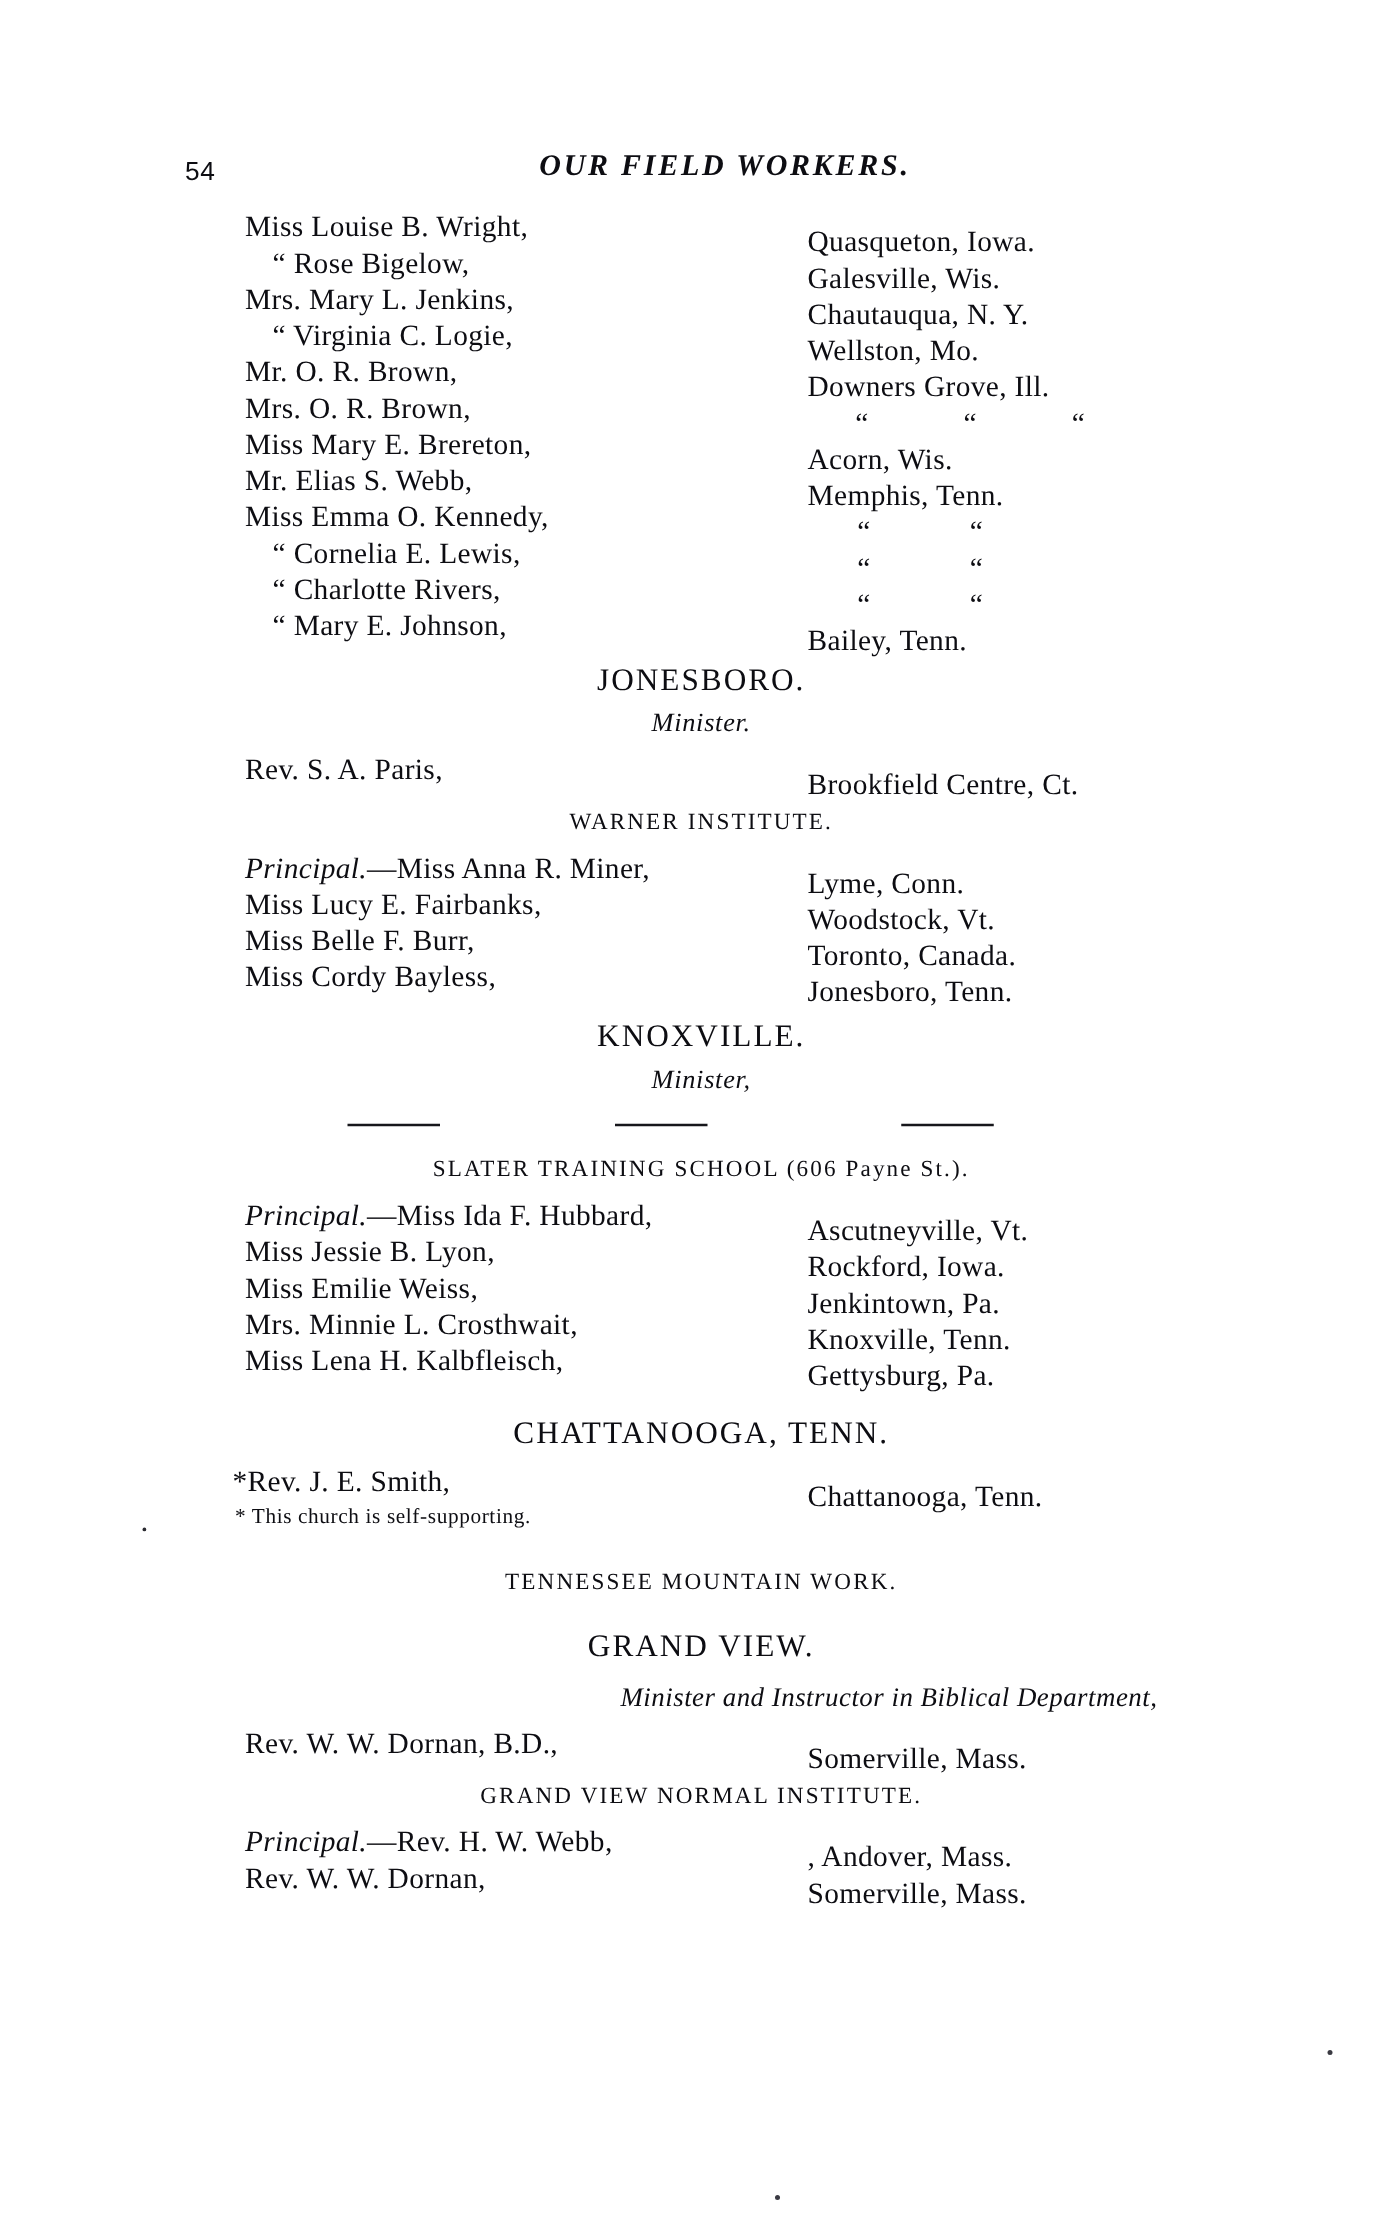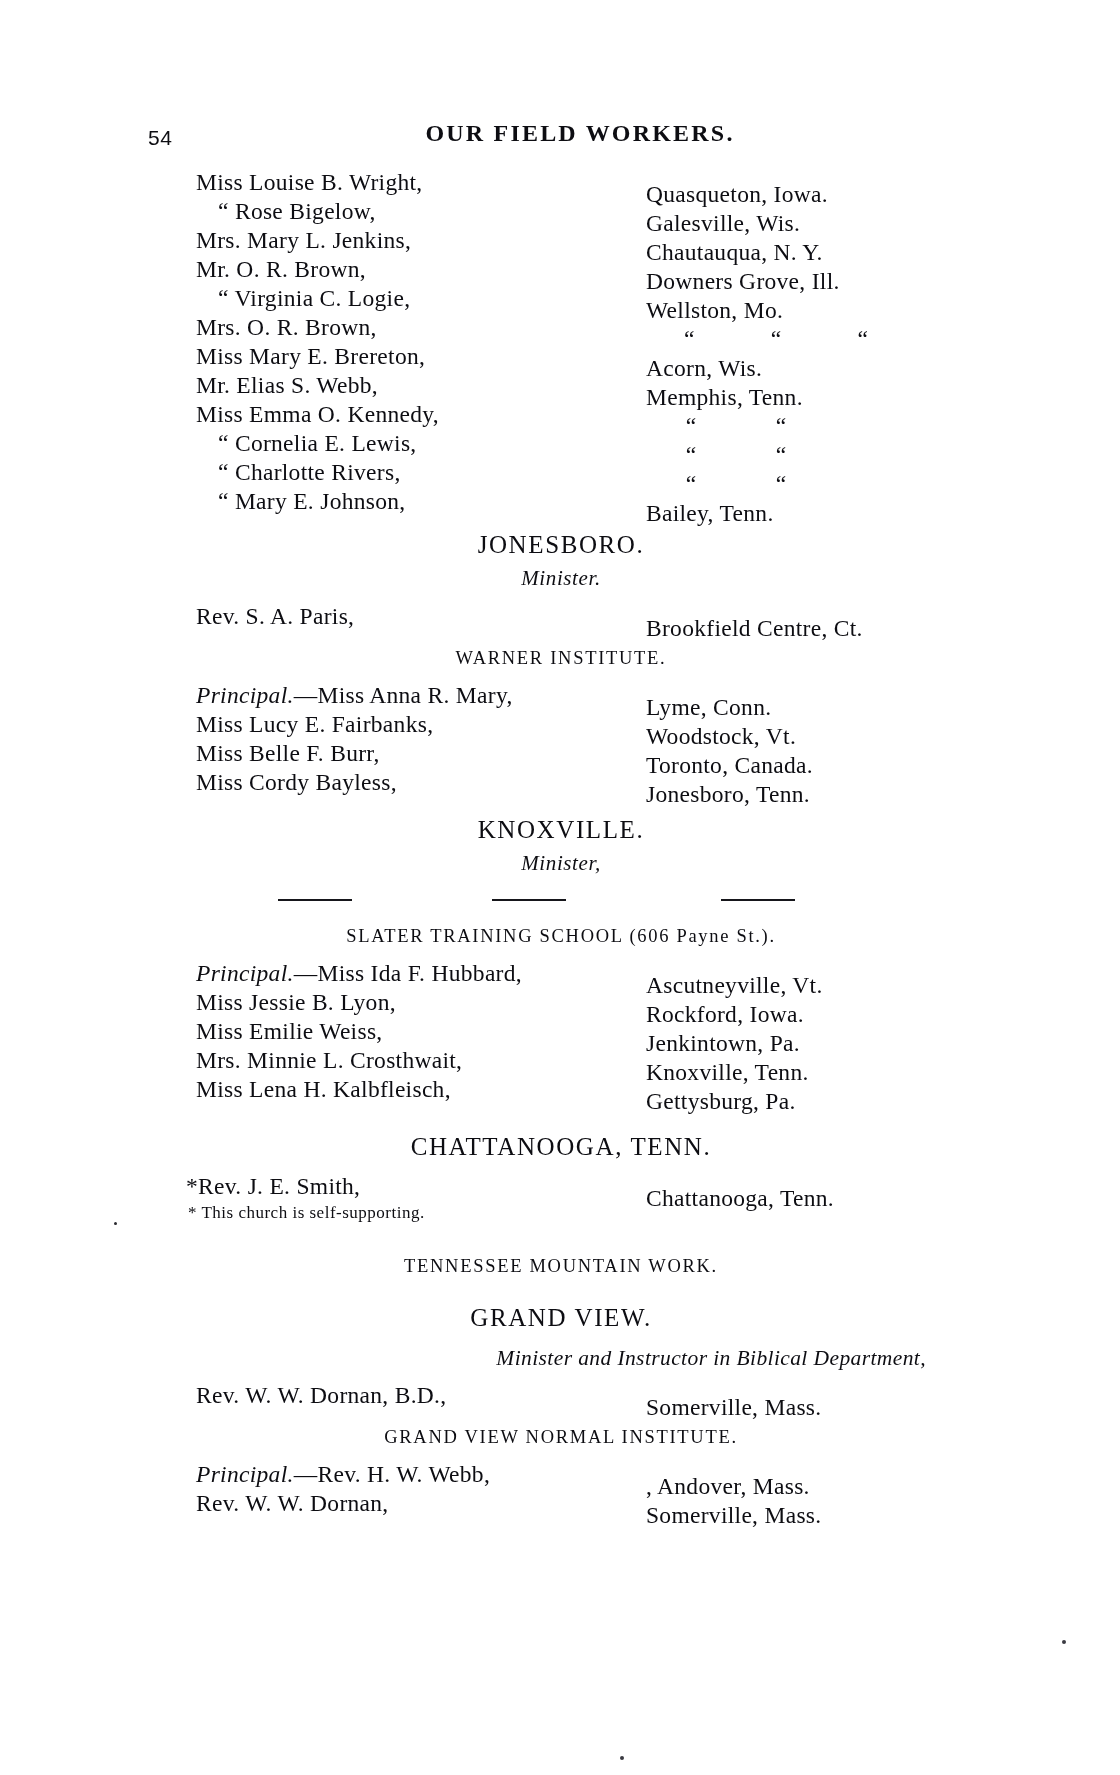--- a/index.html
+++ b/index.html
@@ -36,20 +36,21 @@
     font-size: 21px;
     font-family: Liberation Sans, sans-serif;
     letter-spacing: 0.5px;
   }
   .running-head {
     position: absolute;
     left: 0;
     top: 0;
     width: 1120px;
     text-align: center;
+    font-style: italic;
     font-weight: bold;
     font-size: 24px;
     letter-spacing: 2.2px;
     padding-left: 40px;
     box-sizing: border-box;
   }
   
   .content {
     position: absolute;
     left: 196px;
@@ -199,26 +200,26 @@
       </div>
       <div class="row">
         <span class="name indent">“  Rose Bigelow,</span>
         <span class="place">Galesville, Wis.</span>
       </div>
       <div class="row">
         <span class="name">Mrs. Mary L. Jenkins,</span>
         <span class="place">Chautauqua, N. Y.</span>
       </div>
       <div class="row">
+        <span class="name indent">“   Virginia C. Logie,</span>
+        <span class="place">Wellston, Mo.</span>
+      </div>
+      <div class="row">
         <span class="name">Mr. O. R. Brown,</span>
         <span class="place">Downers Grove, Ill.</span>
-      </div>
-      <div class="row">
-        <span class="name indent">“   Virginia C. Logie,</span>
-        <span class="place">Wellston, Mo.</span>
       </div>
       <div class="row">
         <span class="name">Mrs. O. R. Brown,</span>
         <span class="place dittos d3">
           <span>“</span><span>“</span><span>“</span>
         </span>
       </div>
       <div class="row">
         <span class="name">Miss Mary E. Brereton,</span>
         <span class="place">Acorn, Wis.</span>
@@ -258,21 +259,21 @@
       <div class="center heading-italic">Minister.</div>
       <div class="spacer-8"></div>
       <div class="row">
         <span class="name">Rev. S. A. Paris,</span>
         <span class="place">Brookfield Centre, Ct.</span>
       </div>
       <div class="spacer-12"></div>
       <div class="center smallcaps">WARNER INSTITUTE.</div>
       <div class="spacer-8"></div>
       <div class="row">
-        <span class="name"><span class="ital">Principal.</span><span>—Miss Anna R. Mary,</span></span>
+        <span class="name"><span class="ital">Principal.</span><span>—Miss Anna R. Miner,</span></span>
         <span class="place">Lyme, Conn.</span>
       </div>
       <div class="row">
         <span class="name">Miss Lucy E. Fairbanks,</span>
         <span class="place">Woodstock, Vt.</span>
       </div>
       <div class="row">
         <span class="name">Miss Belle F. Burr,</span>
         <span class="place">Toronto, Canada.</span>
       </div>

